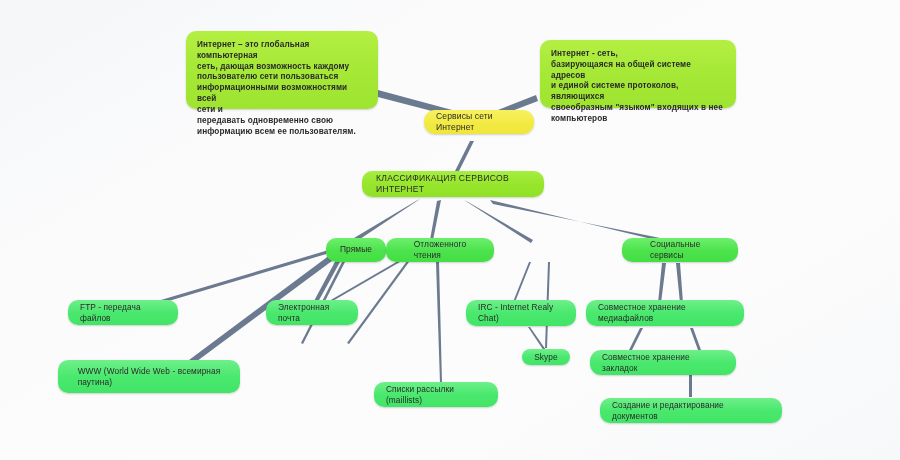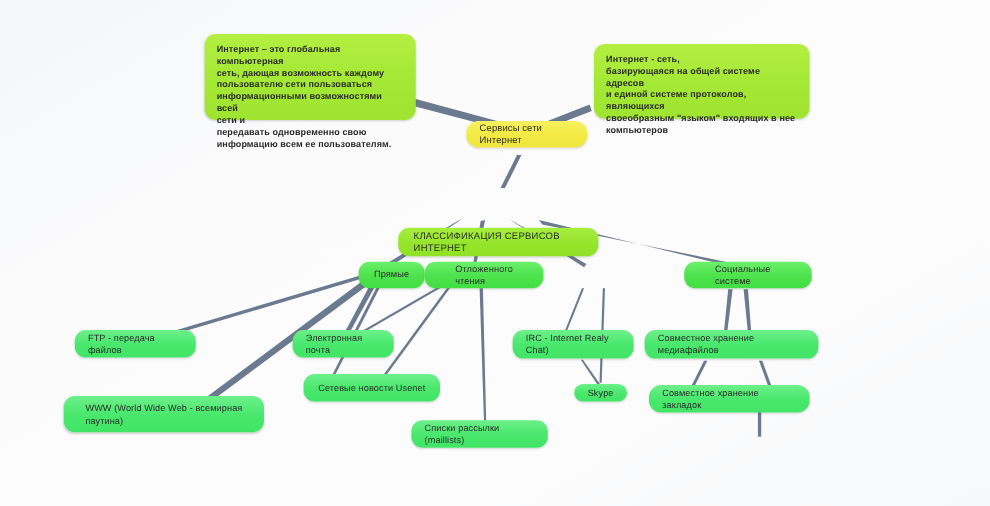--- a/index.html
+++ b/index.html
@@ -156,53 +156,50 @@
 и единой системе протоколов,
 являющихся
 своеобразным "языком" входящих в нее
 компьютеров</span>
   </div>
 
   <div class="node root-yellow" style="left:424px; top:110px; width:110px; height:24px;">
     <span>Сервисы сети Интернет</span>
   </div>
 
-  <div class="node classify" style="left:362px; top:171px; width:182px; height:26px;margin-top:36px;">
+  <div class="node classify" style="left:362px; top:171px; width:182px; height:26px;">
     <span>КЛАССИФИКАЦИЯ СЕРВИСОВ ИНТЕРНЕТ</span>
   </div>
 
   <div class="node cat" style="left:326px; top:238px; width:60px; height:24px;">
     <span>Прямые</span>
   </div>
 
   <div class="node cat" style="left:386px; top:238px; width:108px; height:24px;">
     <span>Отложенного чтения</span>
   </div>
 
 
   <div class="node cat" style="left:622px; top:238px; width:116px; height:24px;">
-    <span>Социальные системе</span>
+    <span>Социальные сервисы</span>
   </div>
 
   <div class="node leaf" style="left:26px; top:300px; width:110px; height:25px;margin-left:42px;">
     <span>FTP - передача файлов</span>
   </div>
 
   <div class="node leaf" style="left:266px; top:300px; width:92px; height:25px;">
     <span>Электронная почта</span>
   </div>
 
   <div class="node leaf multiline" style="left:58px; top:360px; width:182px; height:33px;">
     <span class="txt">WWW (World Wide Web - всемирная
 паутина)</span>
   </div>
 
-  <div class="node leaf" style="left:276px; top:340px; width:124px; height:25px;">
-    <span>Сетевые новости Usenet</span>
-  </div>
 
   <div class="node leaf" style="left:466px; top:300px; width:110px; height:26px;">
     <span>IRC - Internet Realy Chat)</span>
   </div>
 
   <div class="node leaf" style="left:374px; top:382px; width:124px; height:25px;">
     <span>Списки рассылки (maillists)</span>
   </div>
 
   <div class="node leaf" style="left:522px; top:349px; width:48px; height:16px;">
@@ -210,14 +207,17 @@
   </div>
 
   <div class="node leaf" style="left:586px; top:300px; width:158px; height:26px;">
     <span>Совместное хранение медиафайлов</span>
   </div>
 
   <div class="node leaf" style="left:590px; top:350px; width:146px; height:25px;border-radius:11px;">
     <span>Совместное хранение закладок</span>
   </div>
 
+  <div class="node leaf" style="left:600px; top:398px; width:182px; height:25px;">
+    <span>Создание и редактирование документов</span>
+  </div>
 
 </div>
 
 </body></html>

